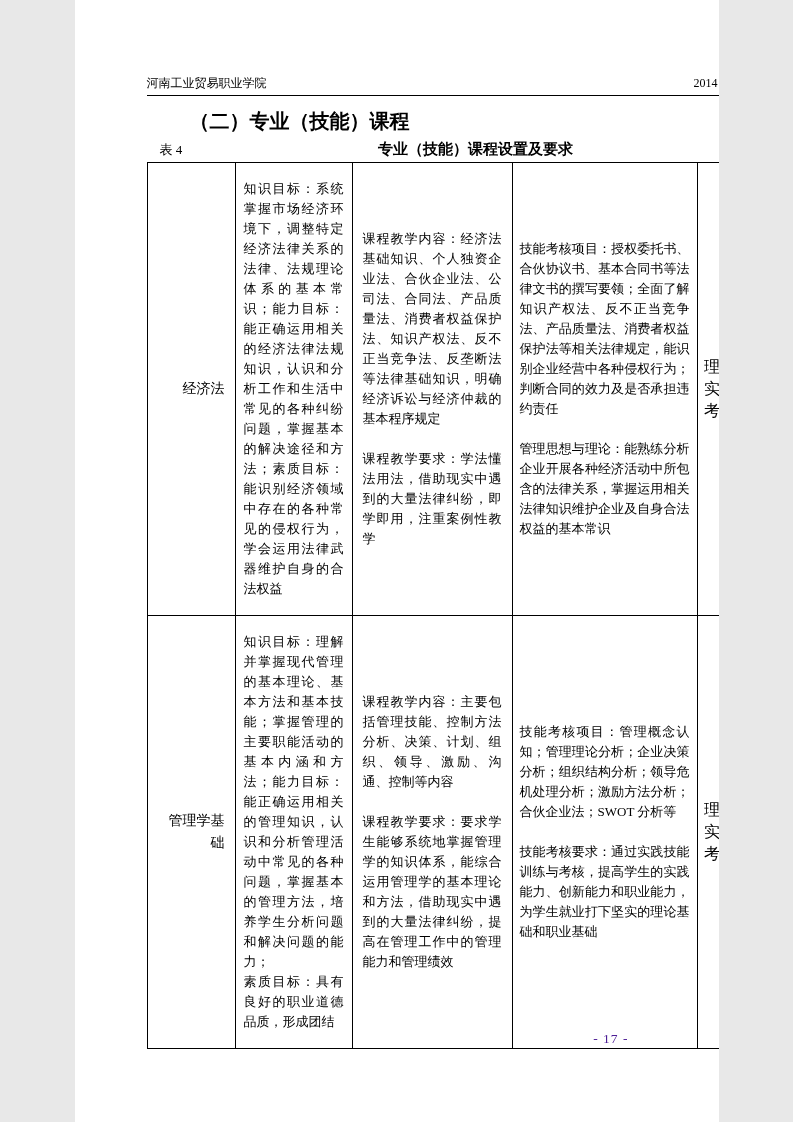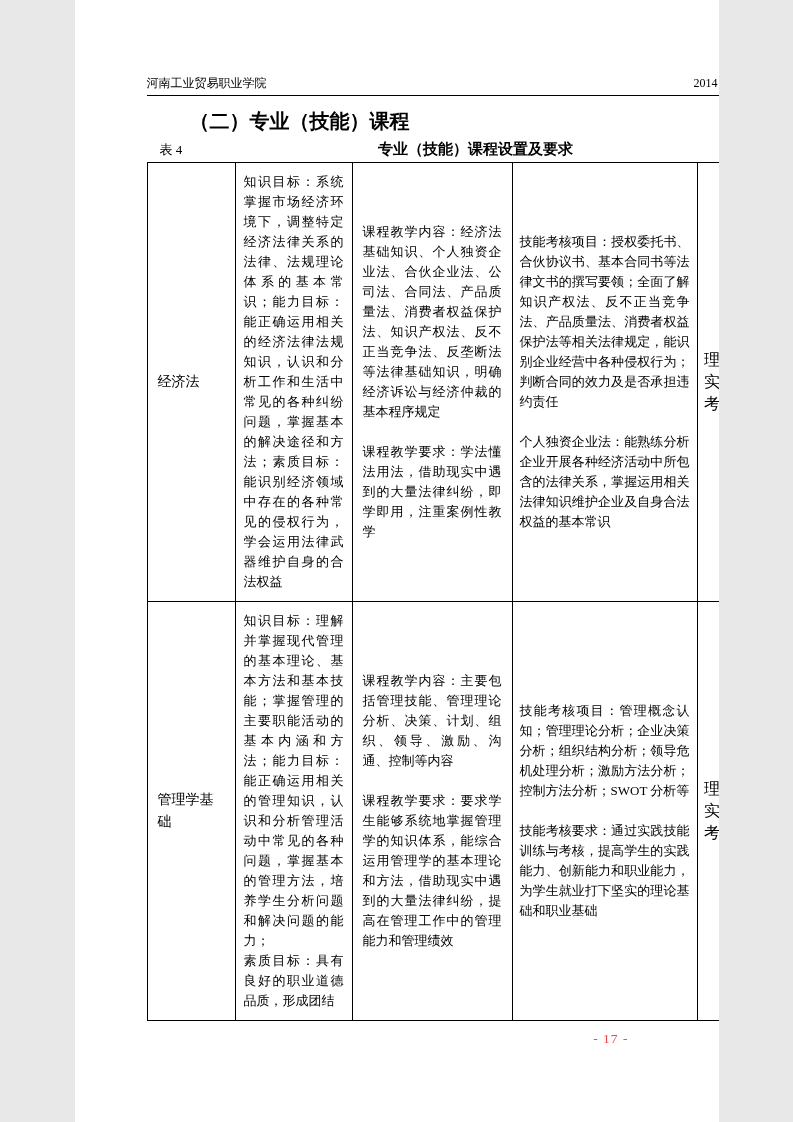--- a/index.html
+++ b/index.html
@@ -71,30 +71,30 @@
     font-weight: bold;
     text-align: center;
     line-height: 19px;
     height: 44px;
     padding: 0 5px;
   }
   tr.course-row-1 { height: 423px; }
   tr.course-row-2 { height: 405px; }
   td.cell-name {
     font-size: 14px;
-    text-align: left;
+    text-align: right;
     padding: 0 10px;
     line-height: 22px;
   }
   td.cell-objectives {
     font-size: 13px;
     line-height: 20px;
     text-align: justify;
     vertical-align: top;
-    padding: 9px 8px;
+    padding: 16px 8px;
     white-space: pre-line;
     font-family: Liberation Serif, serif;
   }
   td.cell-content, td.cell-assessment {
     font-size: 13px;
     line-height: 20px;
     text-align: justify;
     vertical-align: middle;
   }
   td.cell-content { padding: 0 10px; }
@@ -109,21 +109,21 @@
   td.cell-hours {
     font-size: 14px;
     text-align: left;
   }
   .page-footer {
     position: absolute;
     top: 1031px;
     right: 90px;
     font-size: 13.5px;
     letter-spacing: 1px;
-    color: #ef4444;
+    color: #4c1d95;
   }
 </style>
 </head>
 <body>
 
 <div class="page">
   <div class="content">
 
     <div class="doc-header">
       <span>河南工业贸易职业学院</span>
@@ -149,35 +149,35 @@
       <tbody>
       <tr class="course-row-1">
         <td class="cell-name">经济法</td>
         <td class="cell-objectives">知识目标：系统掌握市场经济环境下，调整特定经济法律关系的法律、法规理论体系的基本常识；能力目标：能正确运用相关的经济法律法规知识，认识和分析工作和生活中常见的各种纠纷问题，掌握基本的解决途径和方法；素质目标：能识别经济领域中存在的各种常见的侵权行为，学会运用法律武器维护自身的合法权益</td>
         <td class="cell-content">
           <div class="para">课程教学内容：经济法基础知识、个人独资企业法、合伙企业法、公司法、合同法、产品质量法、消费者权益保护法、知识产权法、反不正当竞争法、反垄断法等法律基础知识，明确经济诉讼与经济仲裁的基本程序规定</div>
           <div class="para para-gap">课程教学要求：学法懂法用法，借助现实中遇到的大量法律纠纷，即学即用，注重案例性教学</div>
         </td>
         <td class="cell-assessment">
           <div class="para">技能考核项目：授权委托书、合伙协议书、基本合同书等法律文书的撰写要领；全面了解知识产权法、反不正当竞争法、产品质量法、消费者权益保护法等相关法律规定，能识别企业经营中各种侵权行为；判断合同的效力及是否承担违约责任</div>
-          <div class="para para-gap">个人独资企业法：能熟练分析企业开展各种经济活动中所包含的法律关系，掌握运用相关法律知识维护企业及自身合法权益的基本常识</div>
+          <div class="para para-gap">管理思想与理论：能熟练分析企业开展各种经济活动中所包含的法律关系，掌握运用相关法律知识维护企业及自身合法权益的基本常识</div>
         </td>
         <td class="cell-method">理论实操考查</td>
         <td class="cell-hours">76</td>
       </tr>
       <tr class="course-row-2">
         <td class="cell-name">管理学基础</td>
         <td class="cell-objectives">知识目标：理解并掌握现代管理的基本理论、基本方法和基本技能；掌握管理的主要职能活动的基本内涵和方法；能力目标：能正确运用相关的管理知识，认识和分析管理活动中常见的各种问题，掌握基本的管理方法，培养学生分析问题和解决问题的能力；
 素质目标：具有良好的职业道德品质，形成团结</td>
         <td class="cell-content">
-          <div class="para">课程教学内容：主要包括管理技能、管理理论分析、决策、计划、组织、领导、激励、沟通、控制等内容</div>
+          <div class="para">课程教学内容：主要包括管理技能、控制方法分析、决策、计划、组织、领导、激励、沟通、控制等内容</div>
           <div class="para para-gap">课程教学要求：要求学生能够系统地掌握管理学的知识体系，能综合运用管理学的基本理论和方法，借助现实中遇到的大量法律纠纷，提高在管理工作中的管理能力和管理绩效</div>
         </td>
         <td class="cell-assessment">
-          <div class="para">技能考核项目：管理概念认知；管理理论分析；企业决策分析；组织结构分析；领导危机处理分析；激励方法分析；控制方法分析；SWOT 分析等</div>
+          <div class="para">技能考核项目：管理概念认知；管理理论分析；企业决策分析；组织结构分析；领导危机处理分析；激励方法分析；合伙企业法；SWOT 分析等</div>
           <div class="para para-gap">技能考核要求：通过实践技能训练与考核，提高学生的实践能力、创新能力和职业能力，为学生就业打下坚实的理论基础和职业基础</div>
         </td>
         <td class="cell-method">理论实操考查</td>
         <td class="cell-hours">76</td>
       </tr>
     </tbody>
       </table>
 
   </div>
 

